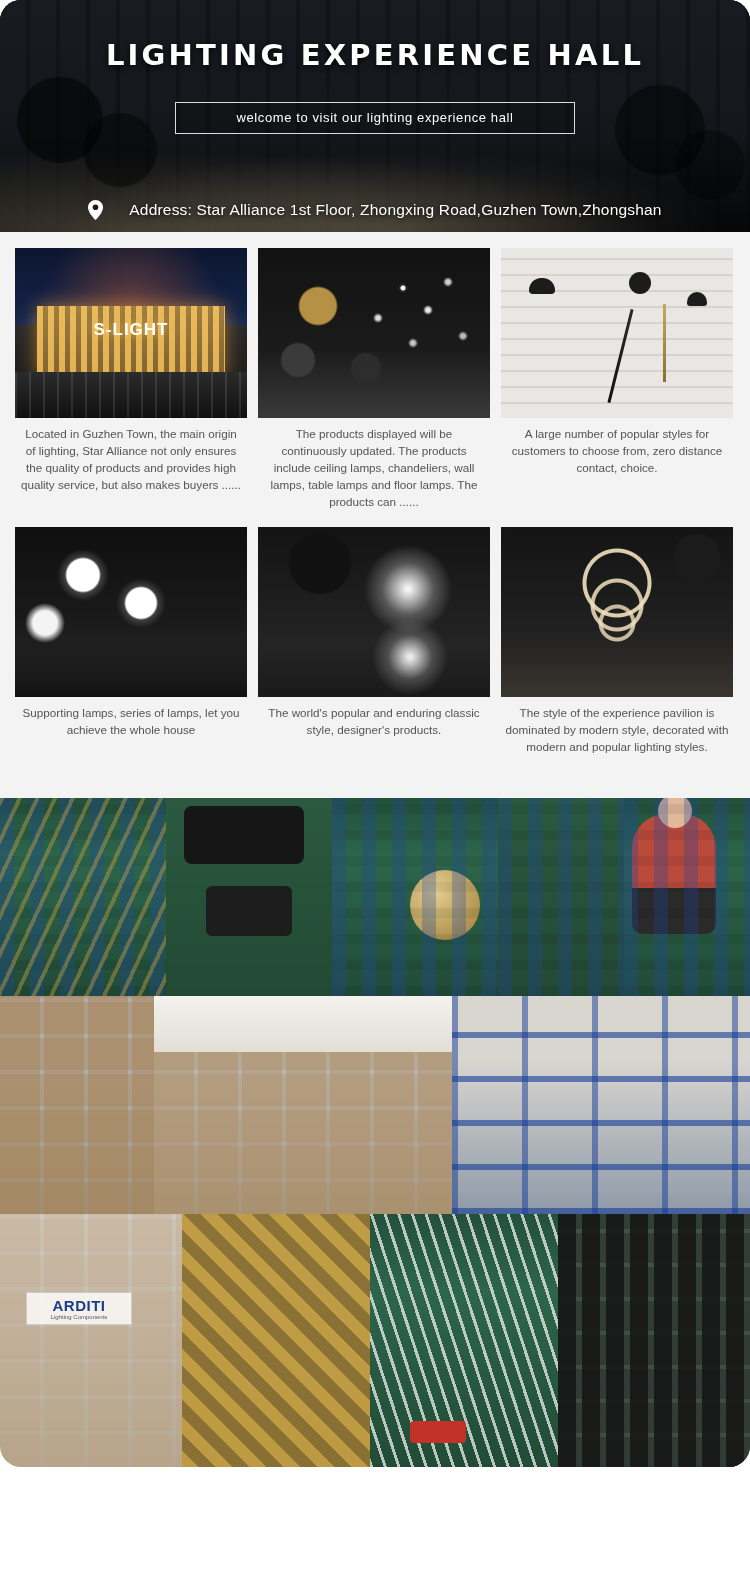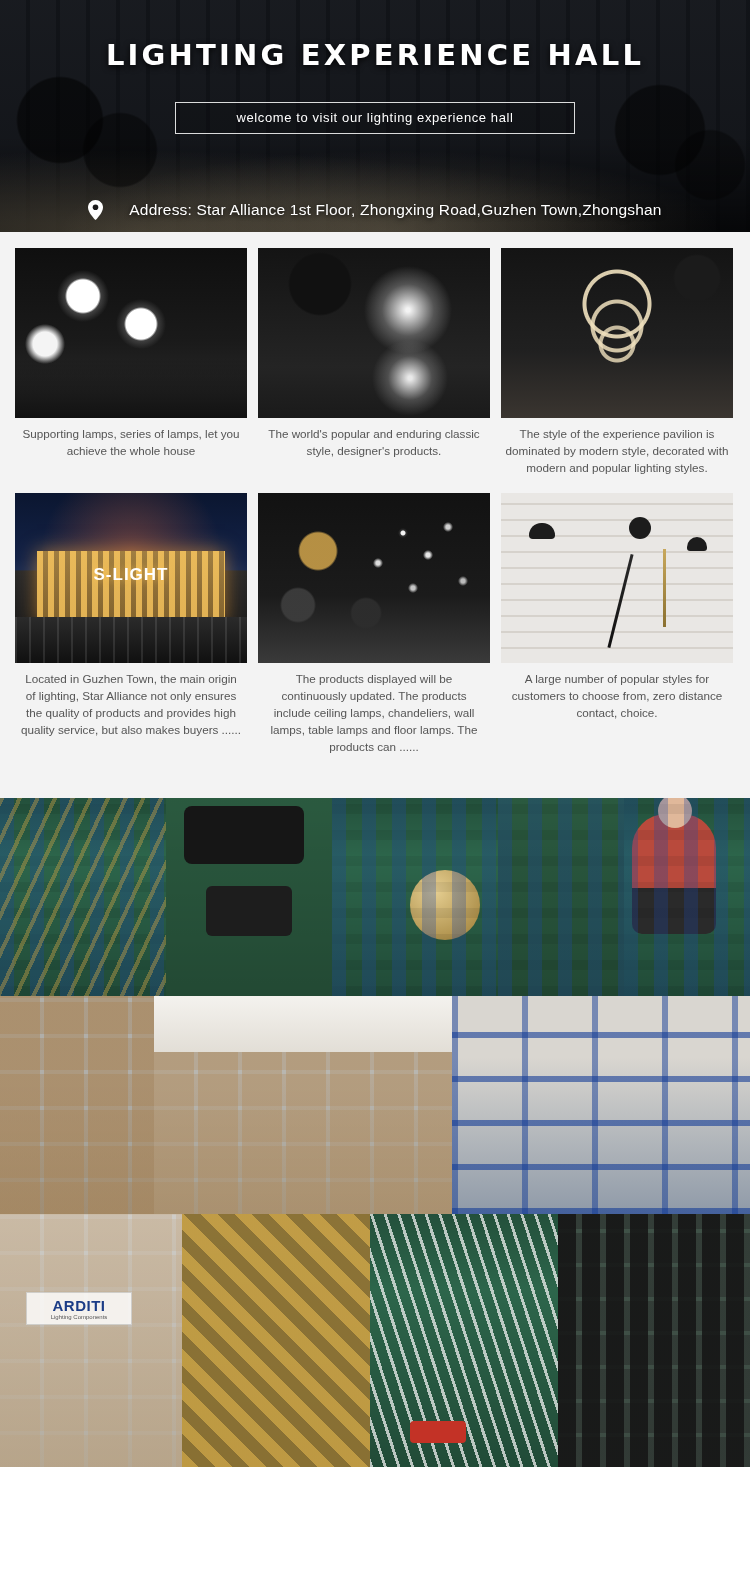--- a/index.html
+++ b/index.html
@@ -9,20 +9,21 @@
   }
   body {
     width: 750px;
     font-family: "Liberation Sans", sans-serif;
     color: #333;
   }
   .page {
     width: 750px;
     position: relative;
     overflow: hidden;
+    border-radius: 21px;
   }
 
   
   .hero {
     position: relative;
     width: 750px;
     height: 232px;
     overflow: hidden;
     background: #151515;
   }
@@ -378,35 +379,20 @@
         </svg>
       </span>
       <span>Address: Star Alliance 1st Floor, Zhongxing Road,Guzhen Town,Zhongshan</span>
     </div>
   </div>
 
   <div class="features">
 
     <div class="frow">
       <div class="fcell">
-        <div class="fimg globelamps"></div>
-        <div class="fcaption">Supporting lamps, series of lamps, let you achieve the whole house</div>
-      </div>
-      <div class="fcell">
-        <div class="fimg sparkball"></div>
-        <div class="fcaption">The world's popular and enduring classic style, designer's products.</div>
-      </div>
-      <div class="fcell">
-        <div class="fimg ringlamp"></div>
-        <div class="fcaption">The style of the experience pavilion is dominated by modern style, decorated with modern and popular lighting styles.</div>
-      </div>
-    </div>
-
-    <div class="frow">
-      <div class="fcell">
         <div class="fimg mall">
           <div class="sign">S-LIGHT</div>
         </div>
         <div class="fcaption">Located in Guzhen Town, the main origin of lighting, Star Alliance not only ensures the quality of products and provides high quality service, but also makes buyers ......</div>
       </div>
       <div class="fcell">
         <div class="fimg studio"></div>
         <div class="fcaption">The products displayed will be continuously updated. The products include ceiling lamps, chandeliers, wall lamps, table lamps and floor lamps. The products can ......</div>
       </div>
       <div class="fcell">
@@ -414,20 +400,35 @@
           <span class="lampA"></span>
           <span class="lampB"></span>
           <span class="lampC"></span>
           <span class="stand"></span>
           <span class="goldrod"></span>
         </div>
         <div class="fcaption">A large number of popular styles for customers to choose from, zero distance contact, choice.</div>
       </div>
     </div>
 
+    <div class="frow">
+      <div class="fcell">
+        <div class="fimg globelamps"></div>
+        <div class="fcaption">Supporting lamps, series of lamps, let you achieve the whole house</div>
+      </div>
+      <div class="fcell">
+        <div class="fimg sparkball"></div>
+        <div class="fcaption">The world's popular and enduring classic style, designer's products.</div>
+      </div>
+      <div class="fcell">
+        <div class="fimg ringlamp"></div>
+        <div class="fcaption">The style of the experience pavilion is dominated by modern style, decorated with modern and popular lighting styles.</div>
+      </div>
+    </div>
+
   </div>
 
   <div class="factory">
 
     <div class="grow">
       <div class="gcell g-green" style="width:166px;height:198px">
         <span class="dots-blue"></span>
         <span class="gold-rods"></span>
       </div>
       <div class="gcell g-green2" style="width:166px;height:198px">

